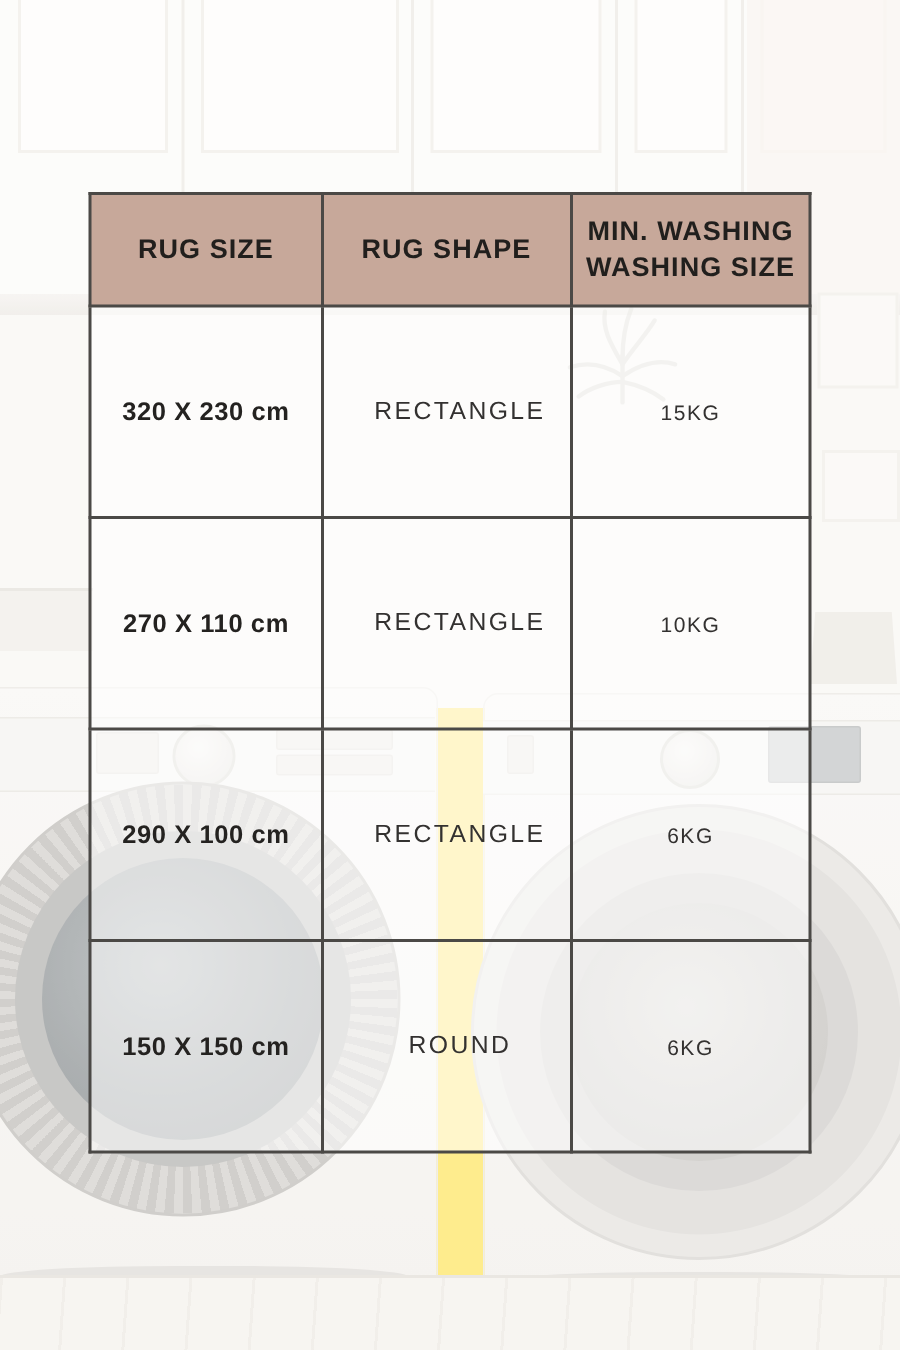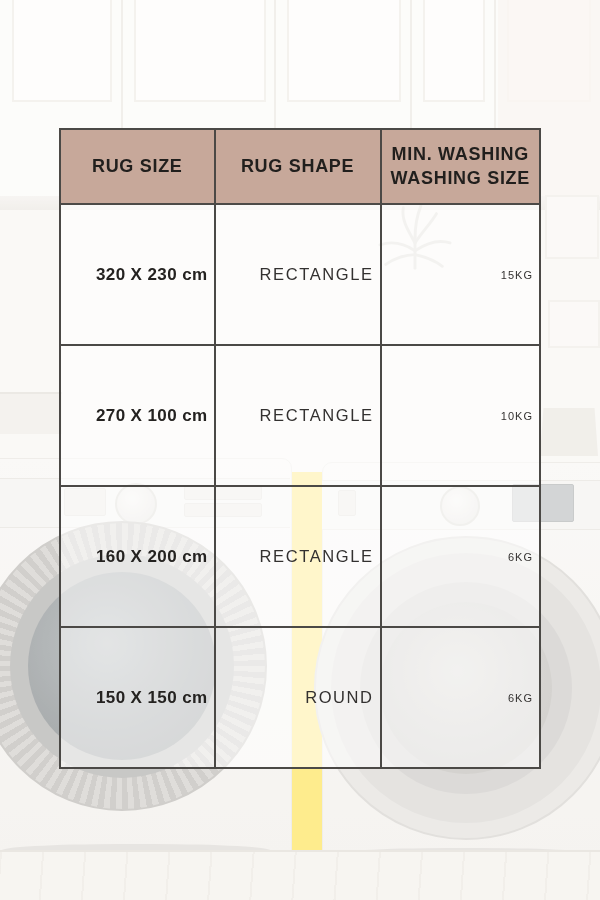--- a/index.html
+++ b/index.html
@@ -71,25 +71,25 @@
   }
   .rug-table th,.rug-table td{
     border:2px solid #4b4946;text-align:center;vertical-align:middle;
     padding:4px 6px;color:#242220;
   }
   .rug-table thead tr{height:75px;}
   .rug-table th{
     background:#c7a89a;font-size:18px;font-weight:700;letter-spacing:.7px;
     line-height:1.3;color:#211f1d;
   }
-  .rug-table td{background:rgba(255,255,255,0.55);text-align:right;}
+  .rug-table td{background:rgba(255,255,255,0.55);}
   .col-size{width:32.2%;} .col-shape{width:34.6%;} .col-kg{width:33.2%;}
   td.size-cell{font-weight:700;font-size:17px;letter-spacing:.4px;}
   td.shape-cell{font-weight:400;font-size:16.5px;letter-spacing:1.6px;color:#333130;padding-left:24px;}
-  td.kg-cell{font-weight:400;font-size:11px;letter-spacing:1px;color:#333130;margin-top:48px;}
+  td.kg-cell{font-weight:400;font-size:14px;letter-spacing:1px;color:#333130;margin-top:48px;}
 </style>
 </head>
 <body>
 
 <div class="screen">
 
   <div class="scene">
 
     <div class="abs cabinets">
       <div class="abs cab-line" style="left:121px;"></div>
@@ -171,26 +171,26 @@
         <th>MIN. WASHING WASHING SIZE</th>
       </tr>
     </thead>
     <tbody>
       <tr>
         <td class="size-cell">320 X 230 cm</td>
         <td class="shape-cell">RECTANGLE</td>
         <td class="kg-cell">15KG</td>
       </tr>
       <tr>
-        <td class="size-cell">270 X 100 cm</td>
+        <td class="size-cell">270 X 110 cm</td>
         <td class="shape-cell">RECTANGLE</td>
         <td class="kg-cell">10KG</td>
       </tr>
       <tr>
-        <td class="size-cell">160 X 200 cm</td>
+        <td class="size-cell">290 X 100 cm</td>
         <td class="shape-cell">RECTANGLE</td>
         <td class="kg-cell">6KG</td>
       </tr>
       <tr>
         <td class="size-cell">150 X 150 cm</td>
         <td class="shape-cell">ROUND</td>
         <td class="kg-cell">6KG</td>
       </tr>
     </tbody>
   </table>

